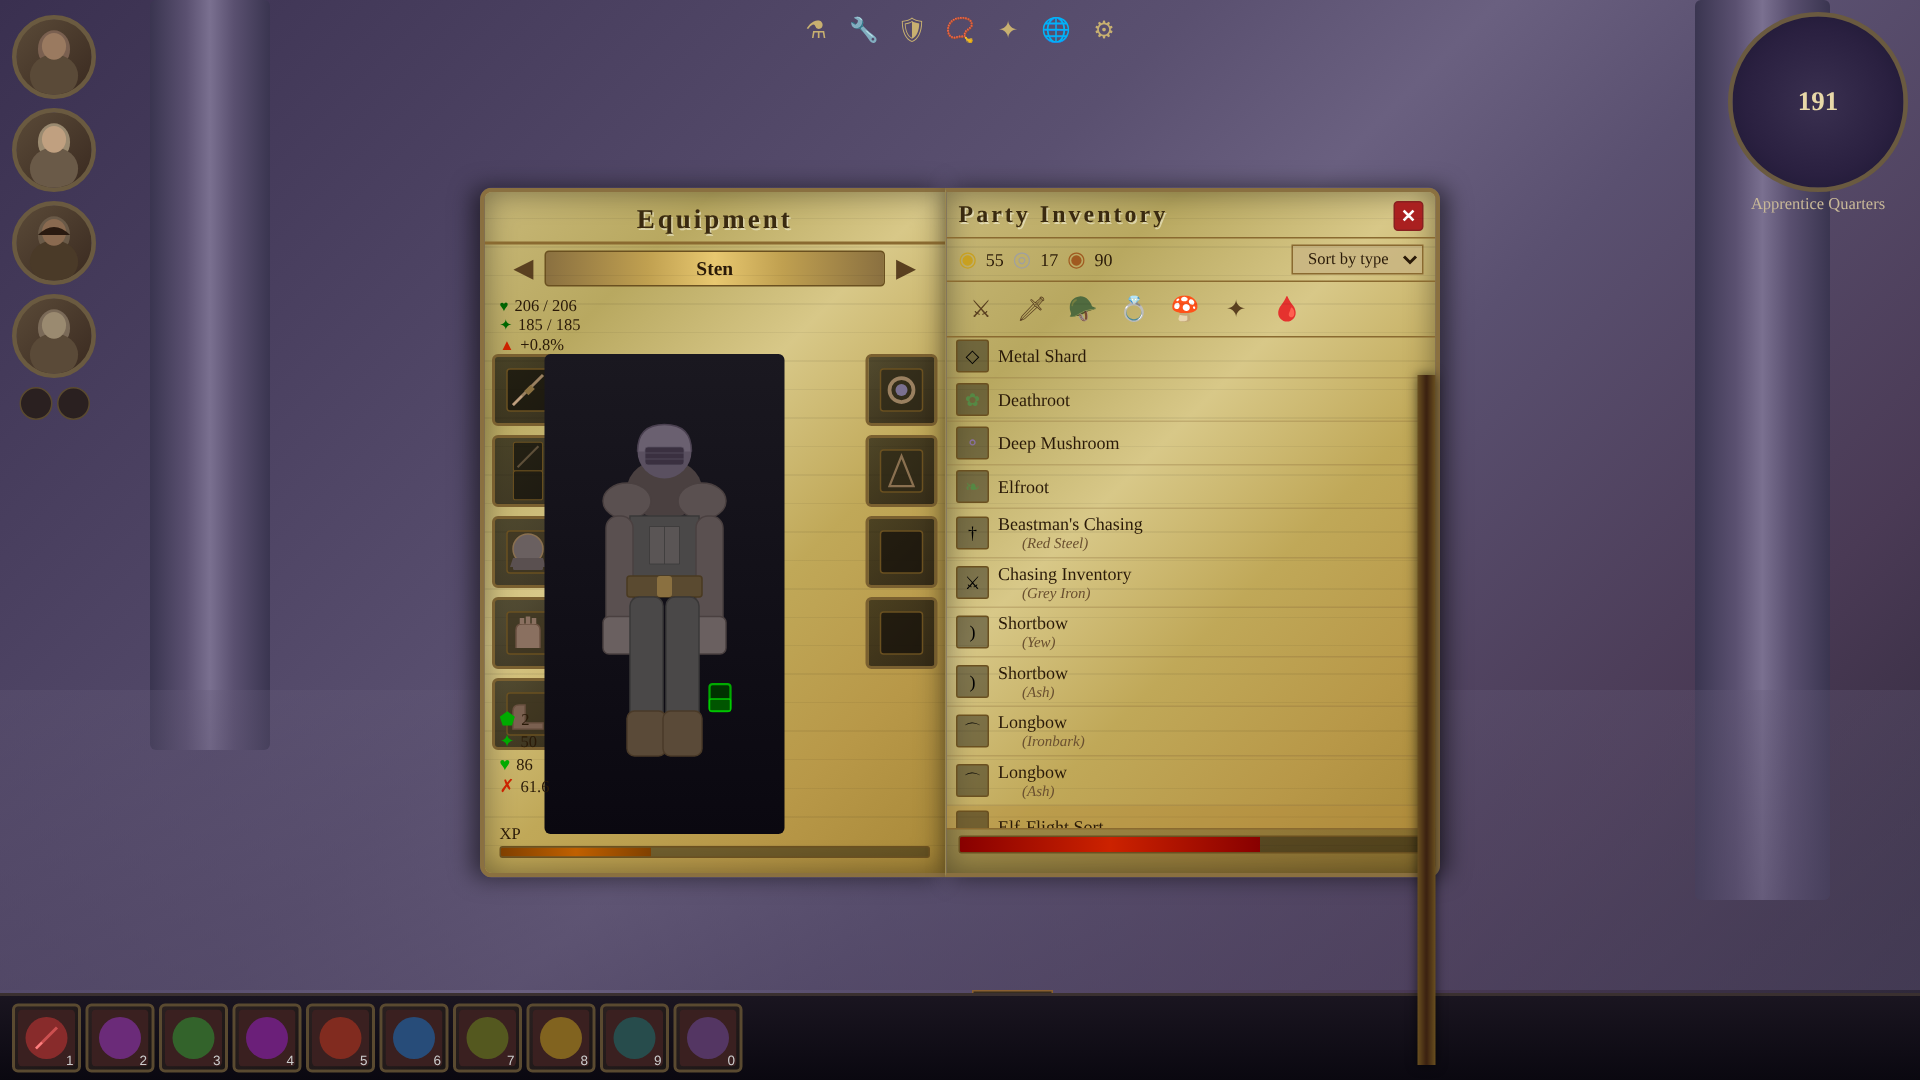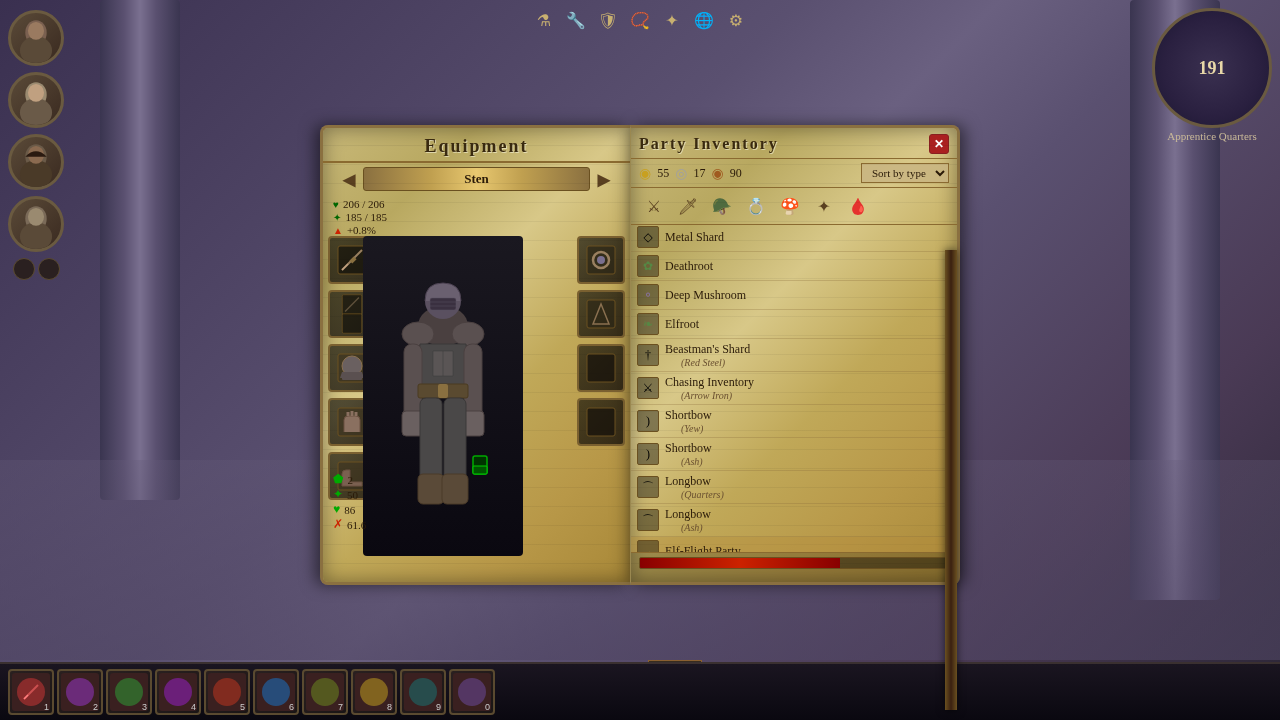--- a/index.html
+++ b/index.html
@@ -794,20 +794,26 @@
       <div class="bottom-stat-row">
         <span style="color:#00aa00;font-size:12px;">♥</span>
         <span>86</span>
       </div>
       <div class="bottom-stat-row">
         <span style="color:#cc2200;font-size:12px;">✗</span>
         <span>61.6</span>
       </div>
     </div>
 
+    <div class="xp-bar-area">
+      <span class="xp-label">XP</span>
+      <div class="xp-bar-bg">
+        <div class="xp-bar-fill" style="width: 35%;"></div>
+      </div>
+    </div>
   </div>
 
   <div class="page-divider"></div>
 
   <div class="right-page">
 
     <div style="display:flex; align-items:center; justify-content:space-between; padding:6px 8px 4px; border-bottom:1px solid #8a6a30;">
       <div class="page-header" style="border:none; padding:0; font-size:16px;">Party Inventory</div>
       <div class="close-btn">✕</div>
     </div>
@@ -862,30 +868,30 @@
       <div class="inv-item">
         <div class="inv-item-icon" style="color:#558844;">❧</div>
         <div class="inv-item-text">
           <span class="inv-item-name">Elfroot</span>
         </div>
       </div>
 
       <div class="inv-item">
         <div class="inv-item-icon">†</div>
         <div class="inv-item-text">
-          <span class="inv-item-name">Beastman's Shard</span>
+          <span class="inv-item-name">Beastman's Chasing</span>
           <span class="inv-item-subname">(Red Steel)</span>
         </div>
       </div>
 
       <div class="inv-item">
         <div class="inv-item-icon">⚔</div>
         <div class="inv-item-text">
           <span class="inv-item-name">Chasing Inventory</span>
-          <span class="inv-item-subname">(Arrow Iron)</span>
+          <span class="inv-item-subname">(Grey Iron)</span>
         </div>
       </div>
 
       <div class="inv-item">
         <div class="inv-item-icon">)</div>
         <div class="inv-item-text">
           <span class="inv-item-name">Shortbow</span>
           <span class="inv-item-subname">(Yew)</span>
         </div>
       </div>
@@ -895,36 +901,36 @@
         <div class="inv-item-text">
           <span class="inv-item-name">Shortbow</span>
           <span class="inv-item-subname">(Ash)</span>
         </div>
       </div>
 
       <div class="inv-item">
         <div class="inv-item-icon">⌒</div>
         <div class="inv-item-text">
           <span class="inv-item-name">Longbow</span>
-          <span class="inv-item-subname">(Quarters)</span>
+          <span class="inv-item-subname">(Ironbark)</span>
         </div>
       </div>
 
       <div class="inv-item">
         <div class="inv-item-icon">⌒</div>
         <div class="inv-item-text">
           <span class="inv-item-name">Longbow</span>
           <span class="inv-item-subname">(Ash)</span>
         </div>
       </div>
 
       <div class="inv-item highlighted">
         <div class="inv-item-icon" style="color:#c0a030;">→</div>
         <div class="inv-item-text">
-          <span class="inv-item-name">Elf-Flight Party</span>
+          <span class="inv-item-name">Elf-Flight Sort</span>
         </div>
       </div>
 
     </div>
 
     <div class="right-bottom-bar">
       <div class="health-bar-bottom">
         <div class="health-fill"></div>
       </div>
     </div>

